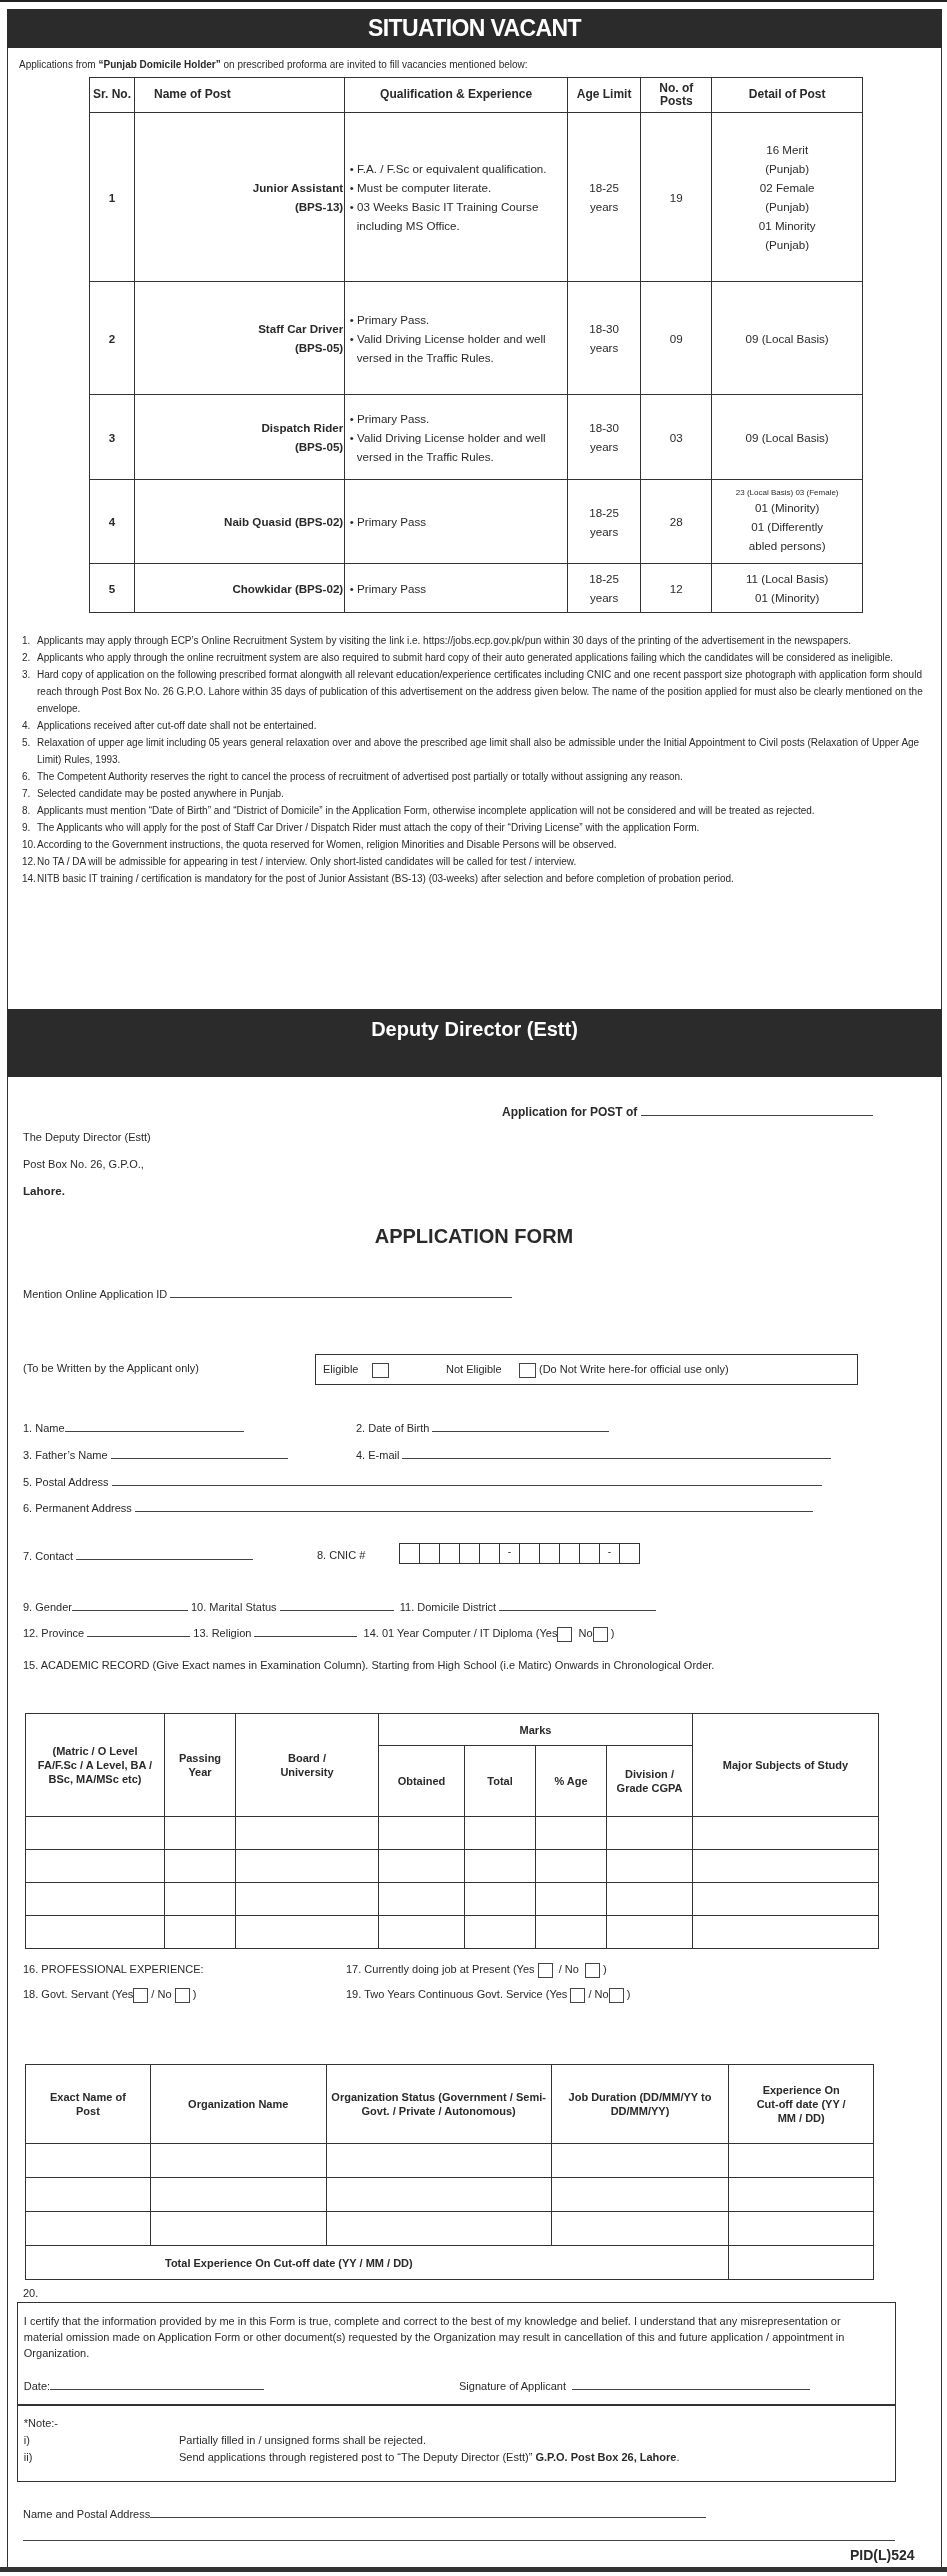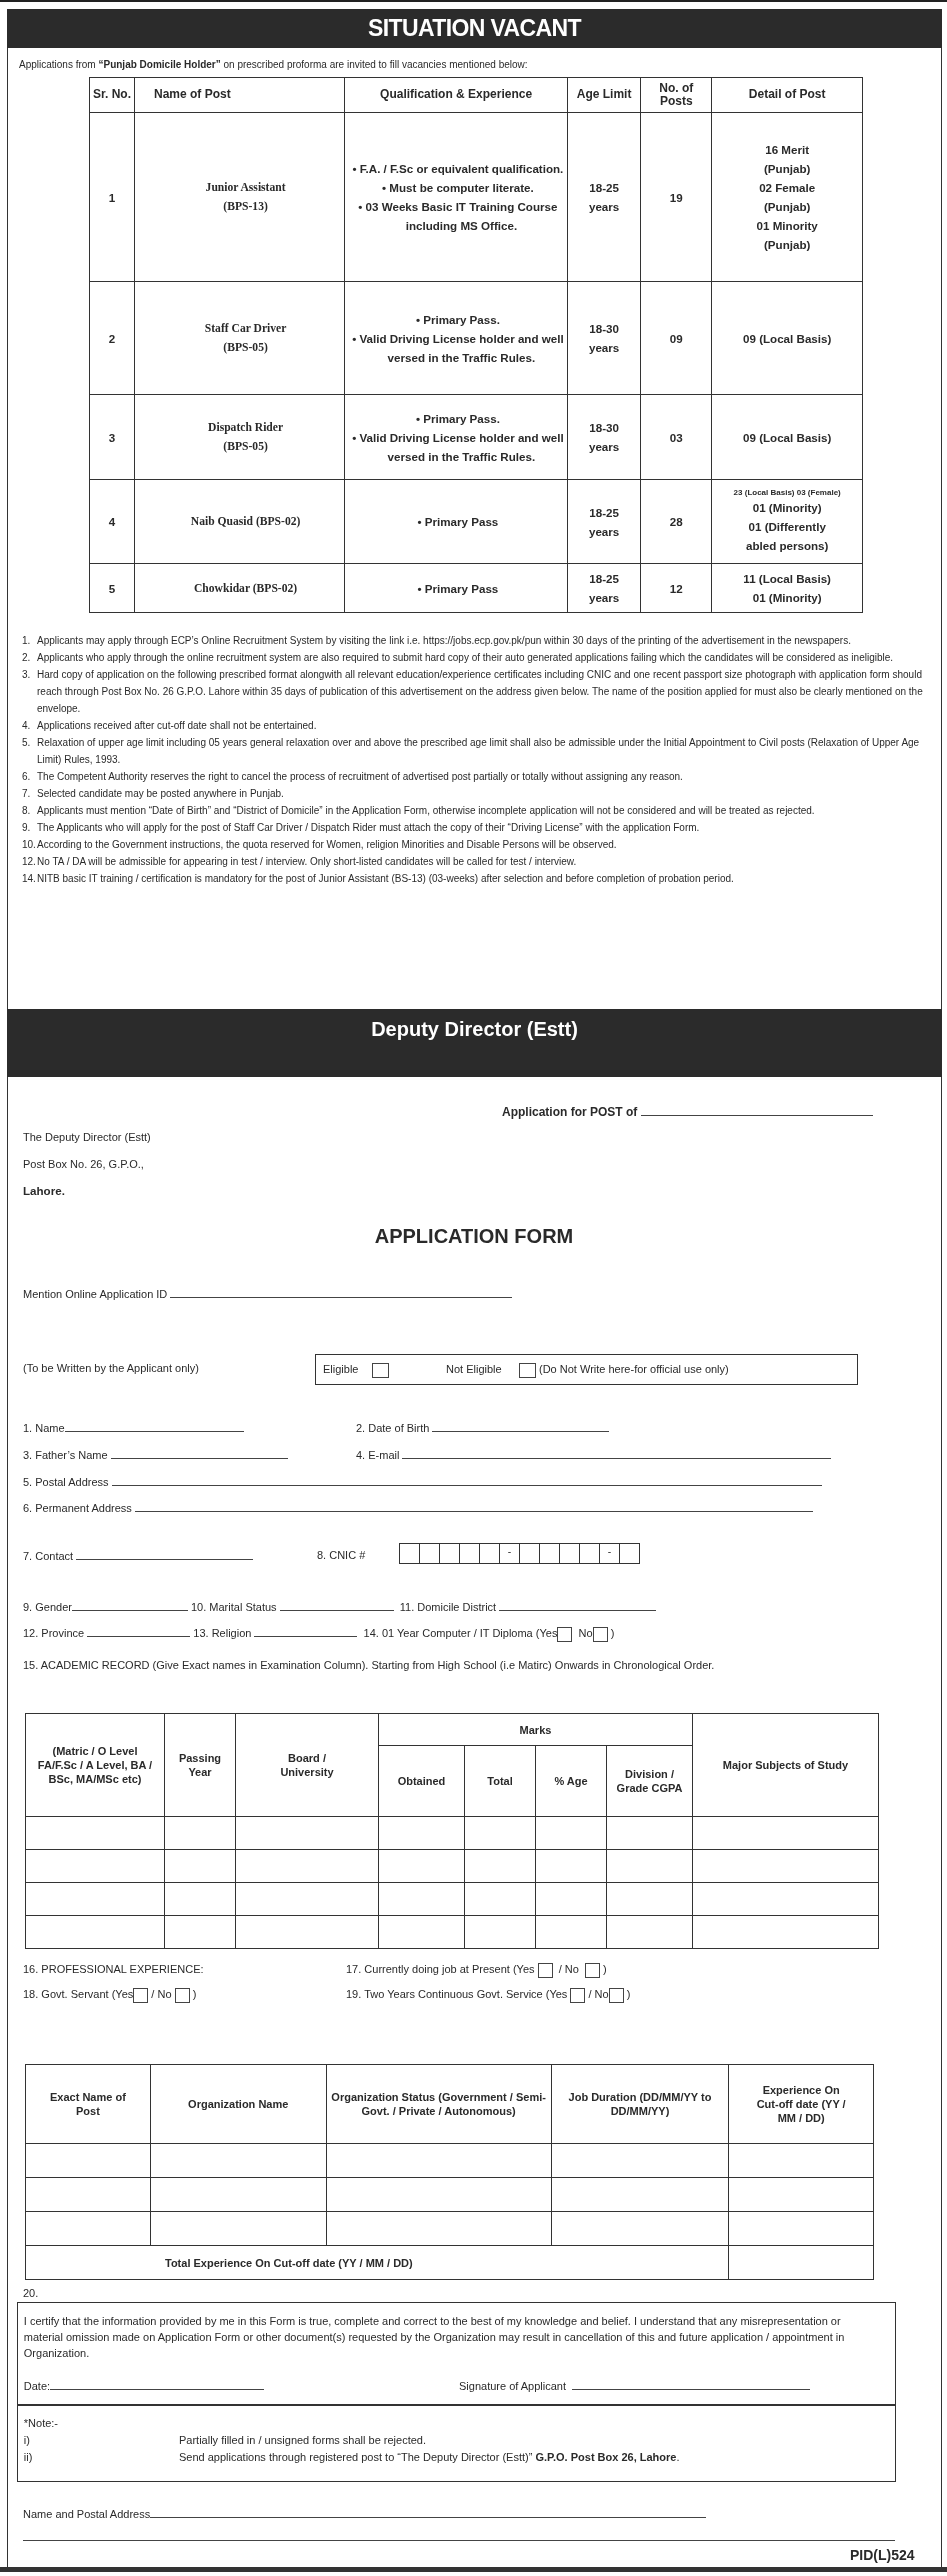--- a/index.html
+++ b/index.html
@@ -9,26 +9,26 @@
   .bottombar { position:absolute; left:0; top:2567px; width:948px; height:4.6px; background:#333; }
   .banner { position:absolute; left:7px; background:#2b2b2b; color:#fff; text-align:center; font-weight:bold; box-sizing:border-box; }
   .banner1 { top:8.7px; width:935px; height:39px; font-size:23px; line-height:39px; letter-spacing:-0.6px; }
   .banner2 { top:1009px; width:935px; height:68px; font-size:20px; line-height:27px; padding-top:7px; }
   .t { position:absolute; font-size:10.4px; line-height:12.8px; white-space:nowrap; }
   .b { font-weight:bold; }
   .intro { left:19px; top:59px; font-size:10px; }
   
   table { border-collapse:collapse; position:absolute; }
   .vt { left:89px; top:77px; width:774px; font-size:11.6px; }
-  .vt th, .vt td { border:1.2px solid #333; text-align:center; vertical-align:middle;font-weight:bold; }
+  .vt th, .vt td { border:1.2px solid #333; text-align:center; vertical-align:middle; }
   .vt th { font-weight:bold; font-size:12px; line-height:13.3px; height:32px; }
   .vt td { line-height:19px; }
-  .vt td.name { text-align:center; padding-left:13px; font-weight:bold;font-family:Liberation Serif, serif; }
+  .vt td.name { text-align:right; padding-left:13px; font-weight:bold; }
   .vt td.qual { text-align:left; padding-left:4.6px; }
-  .vt td.qual div { padding-left:7px; text-indent:-7px;text-align:center; }
+  .vt td.qual div { padding-left:7px; text-indent:-7px; }
   .small { font-size:8px; line-height:9.3px; }
   .notes { position:absolute; left:22px; top:632px; width:904px; font-size:10px; line-height:17px; }
   .notes .n { position:relative; padding-left:15px; }
   .notes .n span.num { position:absolute; left:0; }
   .line { display:inline-block; border-bottom:1.2px solid #444; height:10.4px; vertical-align:baseline; }
   .box { display:inline-block; width:15px; height:15px; border:1.2px solid #444; vertical-align:middle; box-sizing:border-box; }
   .elig { position:absolute; left:315px; top:1354px; width:543px; height:31px; border:1.2px solid #333; box-sizing:border-box; }
   .elig .in { position:absolute; top:8px; font-size:11px; white-space:nowrap; }
   .elig .ebox { position:absolute; top:8px; width:17.4px; height:15px; border:1.2px solid #444; box-sizing:border-box; }
   .cnic { position:absolute; left:399px; top:1543px; height:18.5px; display:flex; border:1.2px solid #333; border-left:none; }

